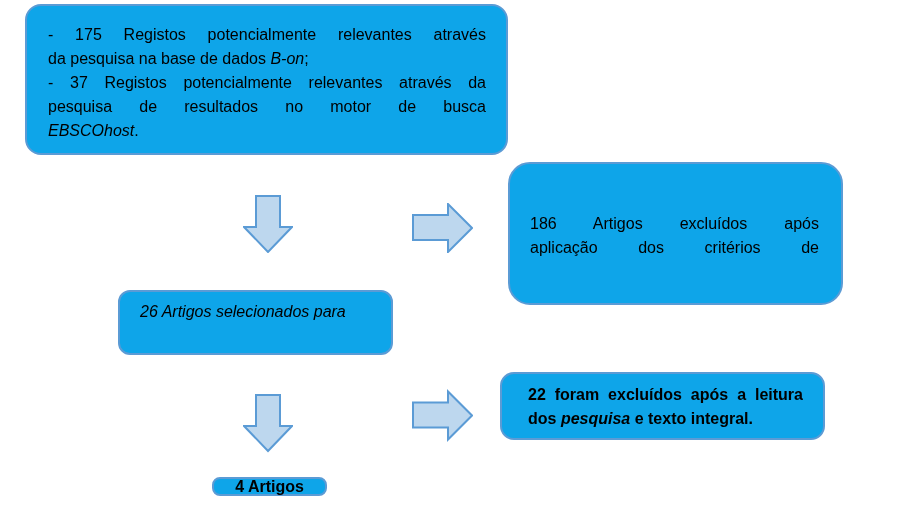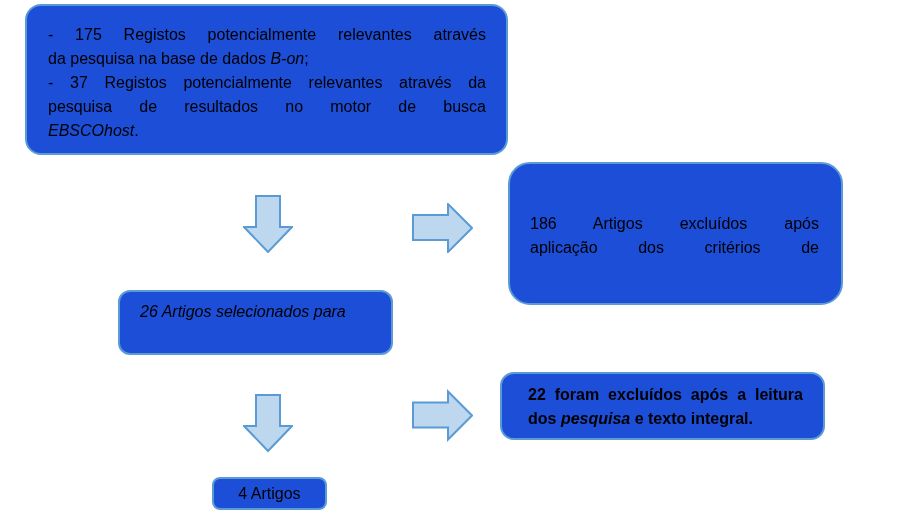--- a/index.html
+++ b/index.html
@@ -11,21 +11,21 @@
     position: relative;
     width: 897px;
     height: 520px;
     background: #ffffff;
     font-family: "Liberation Sans", sans-serif;
     color: #000000;
     overflow: hidden;
   }
   .box {
     position: absolute;
-    background: #1d4ed8;
+    background: #0ea5e9;
     border: 2px solid #5B9BD5;
     box-sizing: border-box;
     font-size: 16px;
     line-height: 24px;
   }
   .line { display: block; }
   .line-j {
     display: block;
     text-align: justify;
     text-align-last: justify;
@@ -54,27 +54,27 @@
   }
   #box-excluded-reading {
     left: 500px; top: 372px;
     width: 325px; height: 68px;
     border-radius: 14px;
     padding: 9px 20px 0 26px;
     font-weight: bold;
   }
   #box-final {
     left: 212px; top: 477px;
-    width: 115px; height: 33px;
+    width: 115px; height: 19px;
     border-radius: 8px;
     border-width: 2.5px;
     display: flex;
     align-items: center;
     justify-content: center;
-    font-weight: normal;
+    font-weight: bold;
   }
 
   .arrow { position: absolute; }
   #arrow-down-1  { left: 243px; top: 195px; }
   #arrow-right-1 { left: 412px; top: 203px; }
   #arrow-down-2  { left: 243px; top: 393px; }
   #arrow-right-2 { left: 412px; top: 388px; }
   .arrow svg { display: block; }
 </style>
 </head>

